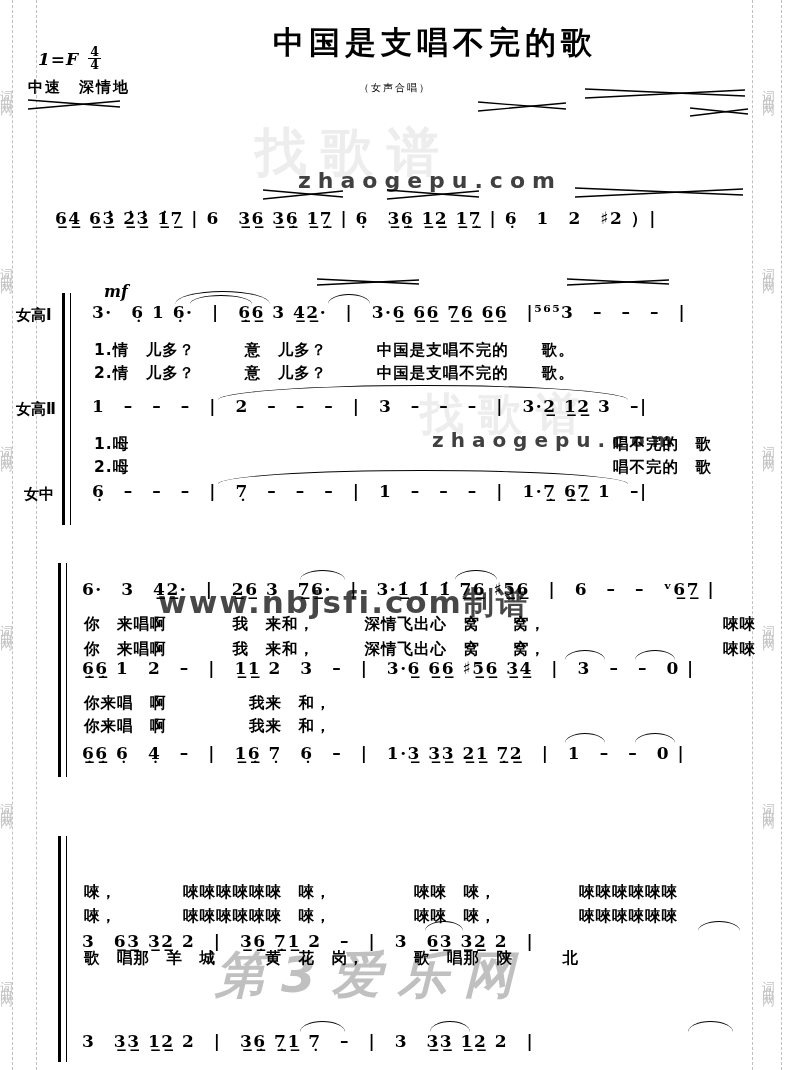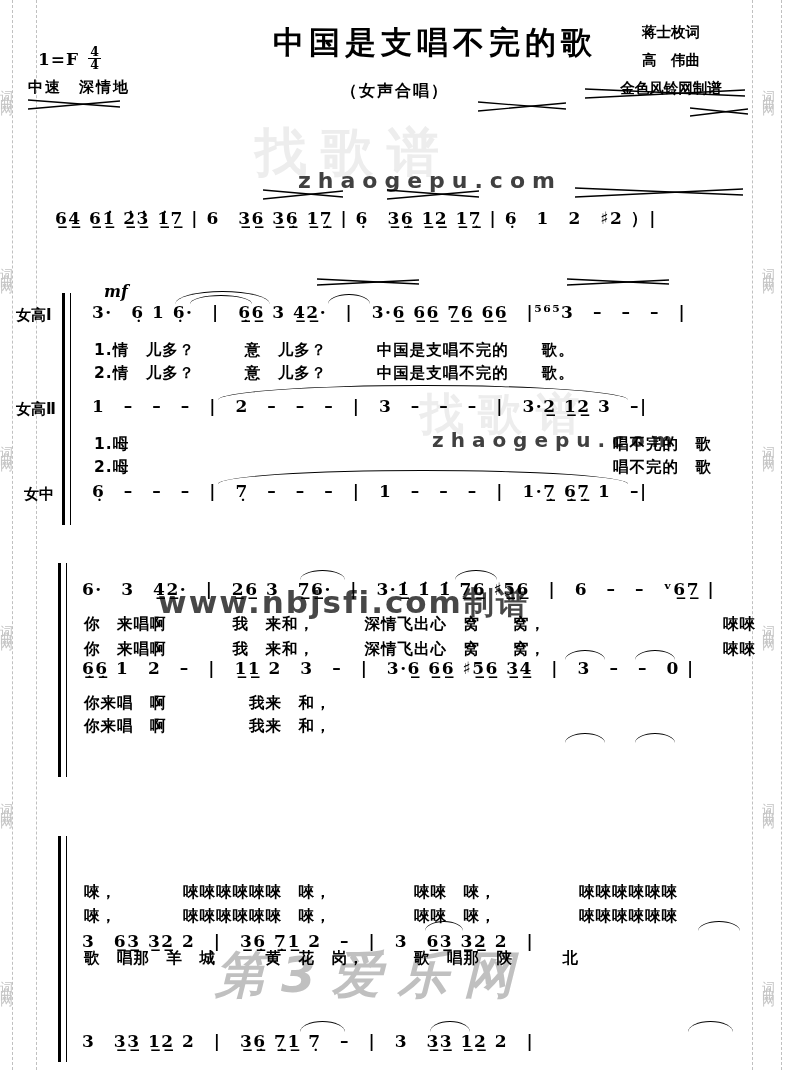--- a/index.html
+++ b/index.html
@@ -4,26 +4,26 @@
 <style>
   html,body{margin:0;padding:0;background:#fff;}
   .page{position:relative;width:790px;height:1070px;background:#fff;overflow:hidden;
         font-family:"DejaVu Serif",serif;color:#000;}
   .abs{position:absolute;}
   .title{top:22px;left:0;width:100%;text-align:center;font-size:31px;font-weight:bold;
          letter-spacing:5px;font-family:"DejaVu Sans",sans-serif;margin-left:40px;}
   .credits{left:596px;top:18px;width:150px;text-align:center;font-size:14.5px;font-weight:bold;
            line-height:28px;font-family:"DejaVu Sans",sans-serif;}
   .keysig{left:38px;top:46px;display:flex;align-items:center;font-weight:bold;}
-  .keysig .kv{font-size:17px;letter-spacing:1px;}
+  .keysig .kv{font-size:17px;letter-spacing:1px;font-style:italic;}
   .meter{display:inline-flex;flex-direction:column;margin-left:9px;font-size:12.5px;line-height:12px;
          text-align:center;font-weight:bold;}
   .meter .num{border-bottom:1.5px solid #000;padding:0 2px;}
   .tempo{left:28px;top:78px;font-size:15px;font-weight:bold;font-family:"DejaVu Sans",sans-serif;letter-spacing:2px;text-align:right;}
-  .subtitle{top:81px;left:0;width:100%;text-align:center;font-size:16px;font-weight:bold;
+  .subtitle{top:81px;left:0;width:100%;text-align:center;font-size:10px;font-weight:normal;
             font-family:"DejaVu Sans",sans-serif;letter-spacing:2px;}
   .notes{font-weight:bold;font-size:17px;letter-spacing:1.5px;white-space:nowrap;
          font-family:"DejaVu Serif",serif;}
   .lyric{font-weight:bold;font-size:15.5px;white-space:nowrap;letter-spacing:1px;
          font-family:"DejaVu Sans",sans-serif;}
   .lyr-flex{display:flex;justify-content:space-between;}
   .vlabel{font-weight:bold;font-size:15px;font-family:"DejaVu Sans",sans-serif;white-space:nowrap;}
   .mf{font-style:italic;font-weight:bold;font-size:16px;font-family:"DejaVu Serif",serif;}
   .bracket{width:5px;border-left:3.5px solid #000;border-right:1px solid #000;}
   .arc{border-top:1.7px solid #000;border-radius:50% 50% 0 0 / 100% 100% 0 0;}
@@ -68,25 +68,20 @@
   </div>
 
   <div class="abs wm-logo" style="left:255px;top:118px;">找歌谱</div>
   <div class="abs wm-url" style="left:298px;top:168px;">zhaogepu.com</div>
   <div class="abs wm-logo" style="left:420px;top:385px;font-size:44px;">找歌谱</div>
   <div class="abs wm-url" style="left:432px;top:428px;font-size:20px;">zhaogepu.com</div>
   <div class="abs wm-dark" style="left:158px;top:582px;">www.nbjsfi.com制谱</div>
   <div class="abs wm-red3" style="left:215px;top:942px;">第3爱乐网</div>
 
   <div class="abs title">中国是支唱不完的歌</div>
-  <div class="abs credits">
-    <div>蒋士枚词</div>
-    <div>高　伟曲</div>
-    <div>金色风铃网制谱</div>
-  </div>
   <div class="abs keysig">
     <span class="kv">1=F</span>
     <span class="meter">
       <span class="num">4</span>
       <span>4</span>
     </span>
   </div>
   <div class="abs tempo">中速　深情地</div>
   <div class="abs subtitle">（女声合唱）</div>
 
@@ -120,21 +115,21 @@
     </svg>
   <svg class="abs hairpin" style="left:317px;top:277px;" width="102" height="10">
       <line x1="0" y1="2" x2="102" y2="7"></line>
       <line x1="0" y1="8" x2="102" y2="3"></line>
     </svg>
   <svg class="abs hairpin" style="left:567px;top:277px;" width="102" height="10">
       <line x1="0" y1="2" x2="102" y2="7"></line>
       <line x1="0" y1="8" x2="102" y2="3"></line>
     </svg>
 
-  <div class="abs notes" style="left:55px;top:207px;">6̲4̲ 6̲1̲̇ 2̲̇3̲̇ 1̲̇7̲ | 6　3̲6̲ 3̲6̣̲ 1̲7̣̲ | 6̣　3̲6̣̲ 1̲2̲ 1̲7̣̲ | 6̣　1　2　♯2 ）|</div>
+  <div class="abs notes" style="left:55px;top:207px;">6̲4̲ 6̲3̲̇ 2̲̇3̲̇ 1̲̇7̲ | 6　3̲6̲ 3̲6̣̲ 1̲7̣̲ | 6̣　3̲6̣̲ 1̲2̲ 1̲7̣̲ | 6̣　1　2　♯2 ）|</div>
 
   <div class="abs bracket" style="left:62px;top:293px;height:232px;"></div>
   <div class="abs mf" style="left:104px;top:282px;">mf</div>
 
   <div class="abs vlabel" style="left:16px;top:306px;">女高Ⅰ</div>
   <div class="abs notes" style="left:92px;top:301px;">3·　6̣ 1 6̣·　|　6̣̲6̲ 3 4̲2̲·　|　3·6̲ 6̲6̲ 7̲6̲ 6̲6̲　|⁵⁶⁵3　–　–　–　|</div>
   <div class="abs arc" style="left:175px;top:291px;width:95px;height:12px;"></div>
   <div class="abs arc" style="left:190px;top:295px;width:62px;height:8px;"></div>
   <div class="abs arc" style="left:328px;top:294px;width:42px;height:9px;"></div>
   <div class="abs lyric" style="left:94px;top:340px;">1.情　儿多？　　　意　儿多？　　　中国是支唱不完的　　歌。</div>
@@ -168,20 +163,21 @@
     <span>你　来唱啊　　　　我　来和，　　　深情飞出心　窝　　窝，</span>
     <span>唻唻</span>
   </div>
 
   <div class="abs notes" style="left:82px;top:657px;">6̣̲6̣̲ 1　2　–　|　1̲1̲ 2　3　–　|　3·6̲ 6̲6̲ ♯5̲6̲ 3̲4̲　|　3　–　–　0 |</div>
   <div class="abs arc" style="left:565px;top:650px;width:40px;height:9px;"></div>
   <div class="abs arc" style="left:635px;top:650px;width:40px;height:9px;"></div>
   <div class="abs lyric" style="left:84px;top:693px;">你来唱　啊　　　　　我来　和，</div>
   <div class="abs lyric" style="left:84px;top:716px;">你来唱　啊　　　　　我来　和，</div>
 
+  <div class="abs notes" style="left:82px;top:742px;">6̣̲6̣̲ 6̣　4̣　–　|　1̲6̣̲ 7̣　6̣　–　|　1·3̲ 3̲3̲ 2̲1̲ 7̣̲2̲　|　1　–　–　0 |</div>
   <div class="abs arc" style="left:565px;top:733px;width:40px;height:9px;"></div>
   <div class="abs arc" style="left:635px;top:733px;width:40px;height:9px;"></div>
 
   <div class="abs bracket" style="left:58px;top:836px;height:226px;"></div>
   <div class="abs lyric" style="left:84px;top:882px;">唻，　　　　唻唻唻唻唻唻　唻，　　　　　唻唻　唻，　　　　　唻唻唻唻唻唻</div>
   <div class="abs lyric" style="left:84px;top:906px;">唻，　　　　唻唻唻唻唻唻　唻，　　　　　唻唻　唻，　　　　　唻唻唻唻唻唻</div>
 
   <div class="abs notes" style="left:82px;top:930px;">3　6̲3̲ 3̲2̲ 2　|　3̲6̣̲ 7̣̲1̲ 2　–　|　3　6̲3̲ 3̲2̲ 2　|</div>
   <div class="abs arc" style="left:425px;top:921px;width:38px;height:9px;"></div>
   <div class="abs arc" style="left:698px;top:921px;width:42px;height:9px;"></div>

